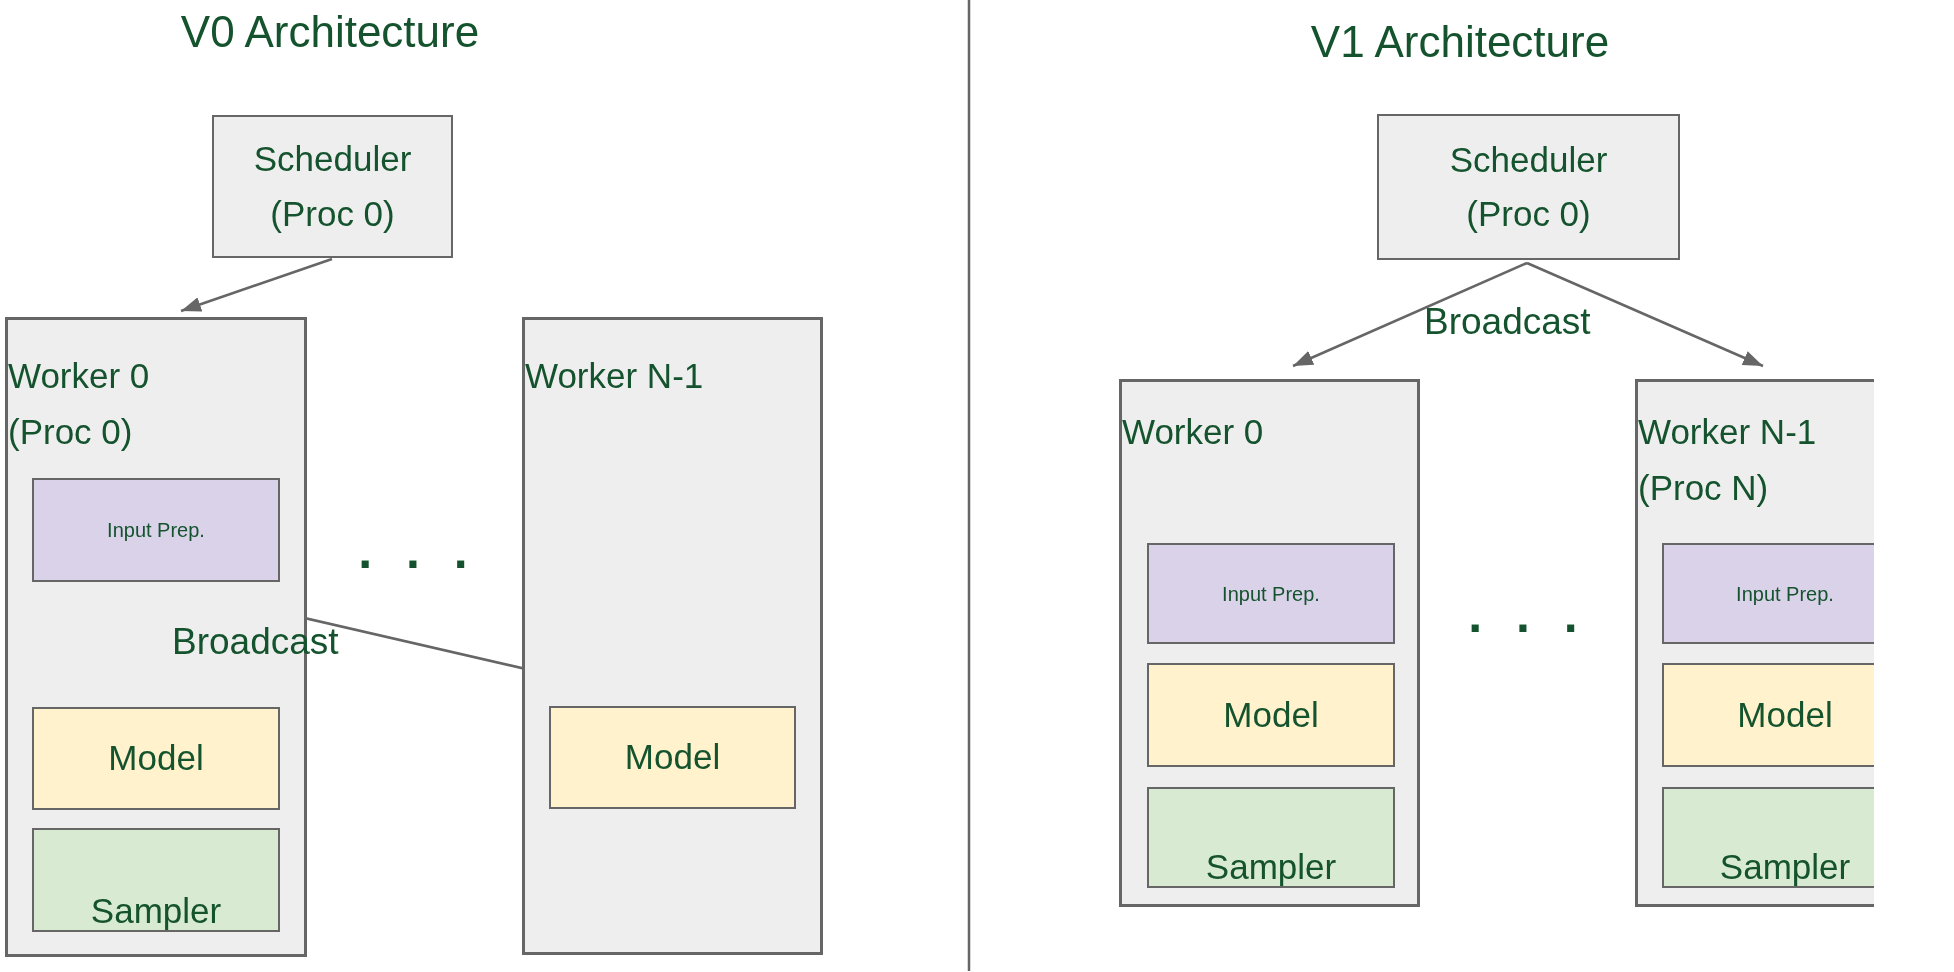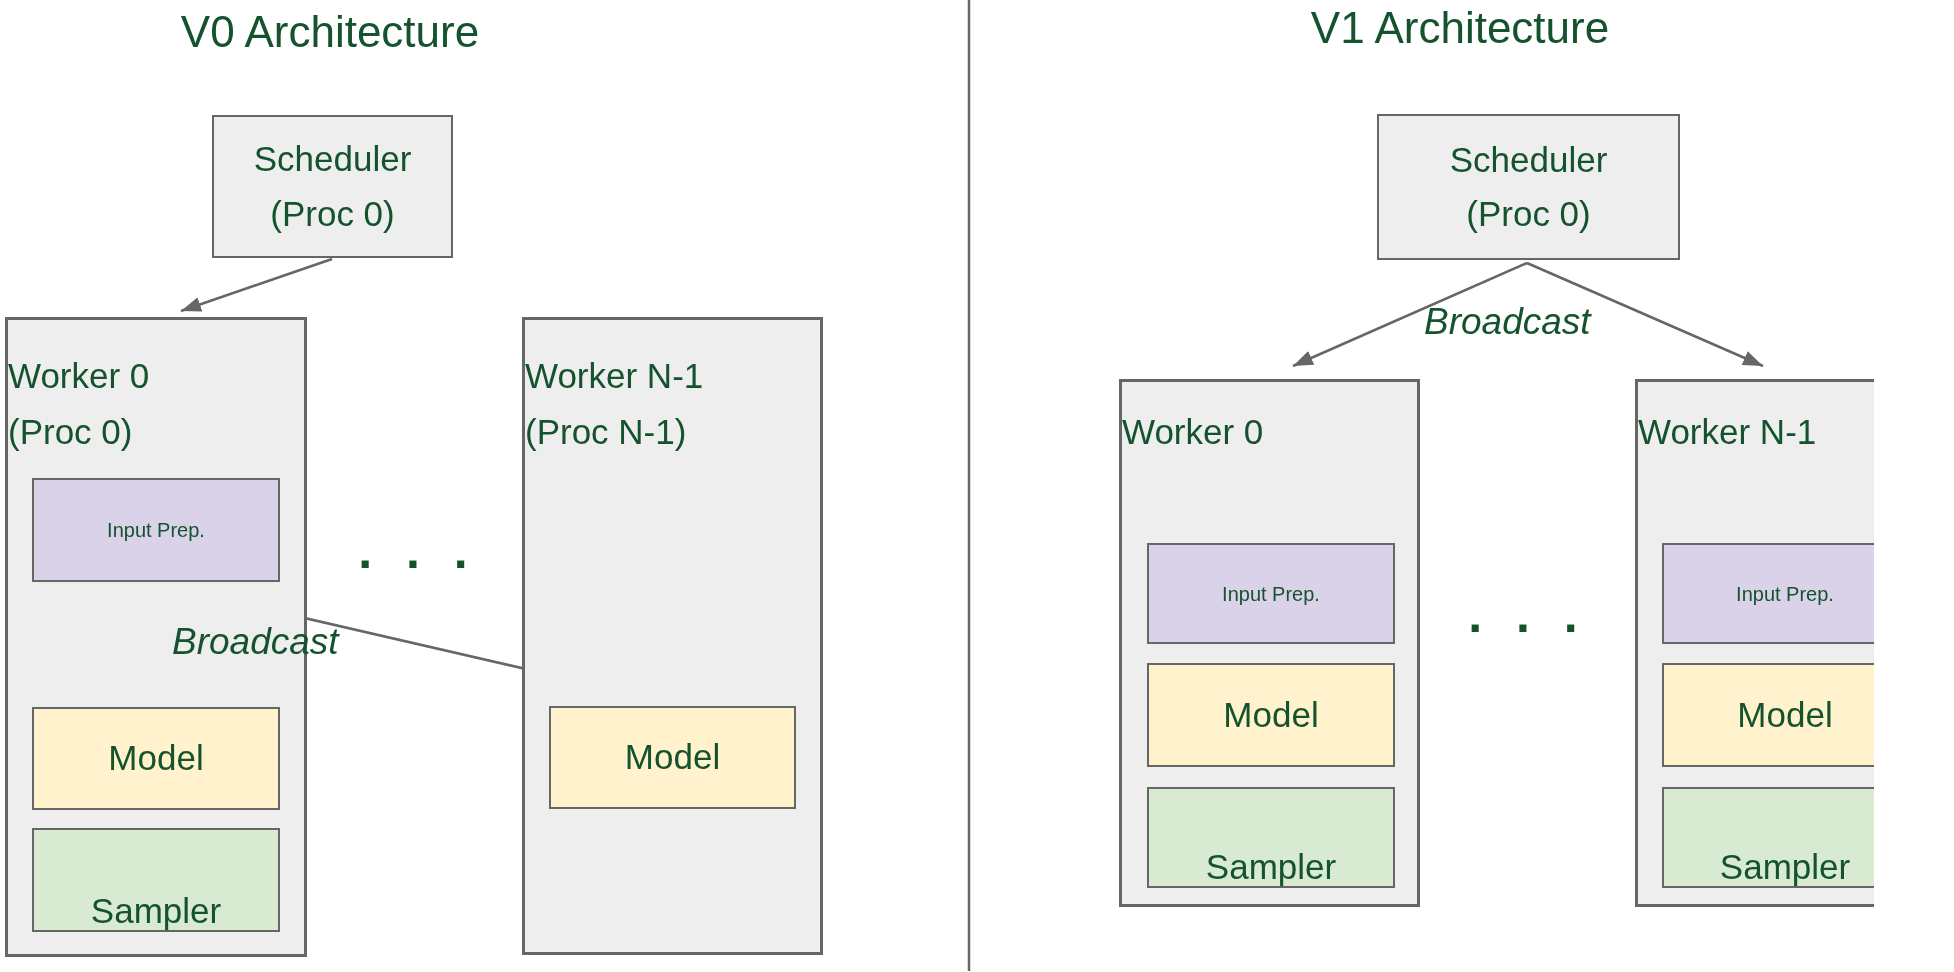--- a/index.html
+++ b/index.html
@@ -24,21 +24,21 @@
   .green{background:var(--sampler-fill,#d9ead3);justify-content:flex-end;}
   .worker{
     position:absolute;box-sizing:border-box;
     border:3px solid var(--box-border,#666666);
     background:var(--box-fill,#eeeeee);
   }
   .wtitle{margin-top:26px;text-align:left;font-size:35px;line-height:1.6;}
   .sched-text{font-size:35px;line-height:1.55;}
   .comp{font-size:35px;line-height:1.1;}
   .comp-small{font-size:20px;line-height:1.1;}
-  .bcast{font-size:37px;line-height:1.1;white-space:nowrap;font-style:italic;}
+  .bcast{font-size:37px;line-height:1.1;white-space:nowrap;}
   .dots{
     width:160px;height:70px;display:flex;align-items:center;justify-content:center;
     font-size:50px;font-weight:700;letter-spacing:10px;white-space:nowrap;
   }
   svg.overlay{position:absolute;left:0;top:0;pointer-events:none;}
   svg.overlay line{stroke:var(--arrow,#666666);stroke-width:2.5;}
 </style>
 </head>
 <body>
 
@@ -83,32 +83,31 @@
       </div>
     </div>
 
     <div class="abs bcast" style="left:172px;top:622px;">Broadcast</div>
 
     <div class="abs dots" style="left:338px;top:516px;">. . .</div>
 
     <div class="worker" style="left:522px;top:317px;width:301px;height:638px;">
       <div class="wtitle" style="margin-top:28px;">
         <div>Worker N-1</div>
-        <div>(Proc N-1)</div>
       </div>
       <div class="box yellow comp" style="left:24px;top:386px;width:247px;height:103px;">
         <div>Model</div>
       </div>
     </div>
 
   </div>
 
   <div>
 
-    <div class="abs panel-title" style="left:1160px;top:0;">V1 Architecture</div>
+    <div class="abs panel-title" style="left:1160px;top:14px;">V1 Architecture</div>
 
     <div class="box gray" style="left:1377px;top:114px;width:303px;height:146px;">
       <div class="sched-text">Scheduler</div>
       <div class="sched-text">(Proc 0)</div>
     </div>
 
     <div class="abs bcast" style="left:1424px;top:302px;">Broadcast</div>
 
     <div class="worker" style="left:1119px;top:379px;width:301px;height:528px;">
       <div class="wtitle" style="margin-top:22px;">
@@ -123,20 +122,21 @@
       <div class="box green comp" style="left:25px;top:405px;width:248px;height:101px;">
         <div>Sampler</div>
       </div>
     </div>
 
     <div class="abs dots" style="left:1448px;top:580px;">. . .</div>
 
     <div class="worker" style="left:1635px;top:379px;width:302px;height:528px;">
       <div class="wtitle" style="margin-top:22px;">
         <div>Worker N-1</div>
+        <div>(Proc N)</div>
       </div>
       <div class="box purple comp-small" style="left:24px;top:161px;width:246px;height:101px;">
         <div>Input Prep.</div>
       </div>
       <div class="box yellow comp" style="left:24px;top:281px;width:246px;height:104px;">
         <div>Model</div>
       </div>
       <div class="box green comp" style="left:24px;top:405px;width:246px;height:101px;">
         <div>Sampler</div>
       </div>

